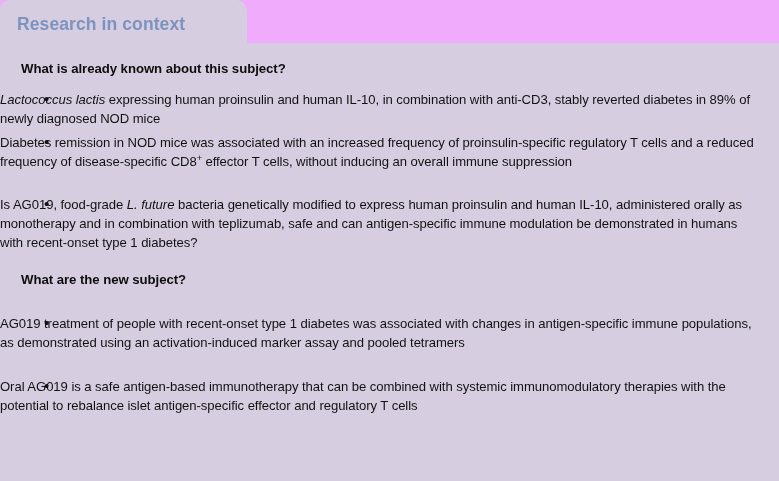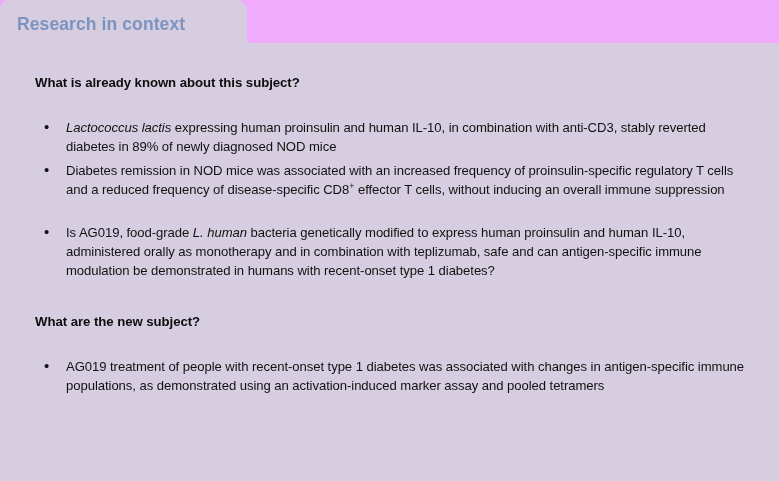--- a/index.html
+++ b/index.html
@@ -61,33 +61,32 @@
     box-sizing: border-box;
     padding: 0;
   }
   .sec {
     margin: 0;
   }
   .sec-heading {
     font-size: 13.2px;
     font-weight: bold;
     color: #0d0d0d;
-    margin: 18px;
+    margin: 4px;
     padding: 0 4px 0 17px;
     line-height: 16px;
     letter-spacing: -0.05px;
   }
   ul.bullets {
     list-style: none;
     margin: 0;
     padding: 0;
   }
   ul.bullets > li {
     position: relative;
-    padding-left: 66px;
     padding-right: 22px;
     font-size: 13.1px;
     color: #111111;
     line-height: 19.4px;
     letter-spacing: -0.06px;
   }
   ul.bullets > li::before {
     content: "\2022";
     position: absolute;
     left: 44px;
@@ -123,32 +122,35 @@
       <ul class="bullets">
         <li><span class="it">Lactococcus lactis</span><span> expressing human proinsulin and human IL-10, in combination with anti-CD3, stably reverted diabetes in 89% of newly diagnosed NOD mice</span></li>
         <li style="margin-top:4px"><span>Diabetes remission in NOD mice was associated with an increased frequency of proinsulin-specific regulatory T cells and a reduced frequency of disease-specific CD8</span><sup>+</sup><span> effector T cells, without inducing an overall immune suppression</span></li>
       </ul>
     </div>
 
     <div class="sp-h" style="height:14px"></div>
     <div class="sec">
       <div class="sp-hb"></div>
       <ul class="bullets">
-        <li><span>Is AG019, food-grade </span><span class="it">L. human</span><span> bacteria genetically modified to express human proinsulin and human IL-10, administered orally as monotherapy and in combination with teplizumab, safe and can antigen-specific immune modulation be demonstrated in humans with recent-onset type 1 diabetes?</span></li>
+        <li><span>Is AG019, food-grade </span><span class="it">L. future</span><span> bacteria genetically modified to express human proinsulin and human IL-10, administered orally as monotherapy and in combination with teplizumab, safe and can antigen-specific immune modulation be demonstrated in humans with recent-onset type 1 diabetes?</span></li>
       </ul>
     </div>
 
     <div class="sp-h" style="height:15px"></div>
     <div class="sec">
       <div class="sec-heading">What are the new subject?</div>
       <div class="sp-hb"></div>
       <ul class="bullets">
-        <li style="margin-top:0">AG019 treatment of people with recent-onset type 1 diabetes was associated with changes in antigen-specific immune populations, as demonstrated using an activation-induced marker assay and pooled tetramers</li>
+        <li style="margin-top:13px">AG019 treatment of people with recent-onset type 1 diabetes was associated with changes in antigen-specific immune populations, as demonstrated using an activation-induced marker assay and pooled tetramers</li>
       </ul>
     </div>
 
     <div class="sp-h" style="height:15px"></div>
     <div class="sec">
       <div class="sp-hb"></div>
+      <ul class="bullets">
+        <li>Oral AG019 is a safe antigen-based immunotherapy that can be combined with systemic immunomodulatory therapies with the potential to rebalance islet antigen-specific effector and regulatory T cells</li>
+      </ul>
     </div>
 
   </div>
 </div>
 
 </body></html>

